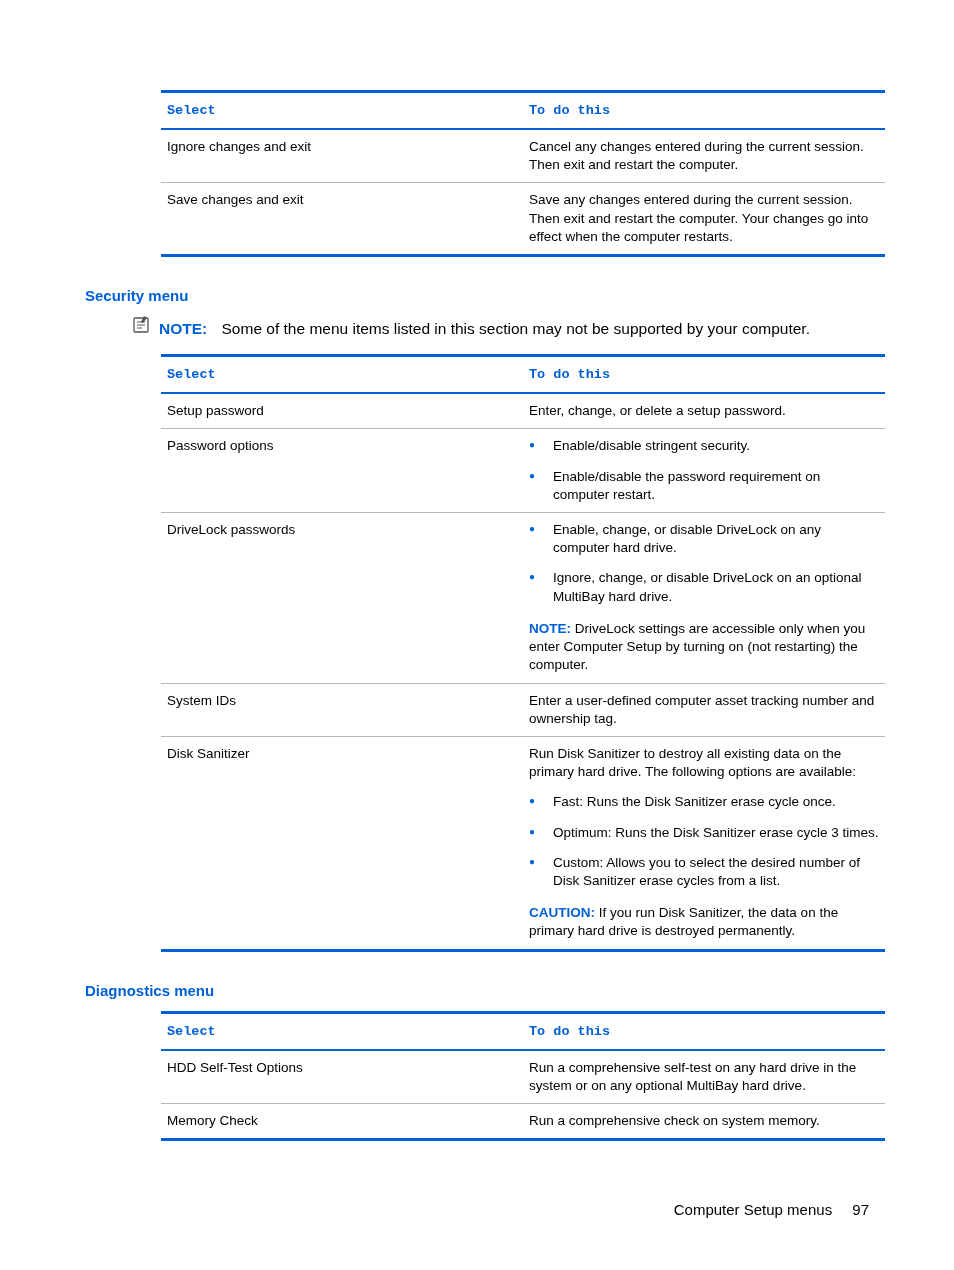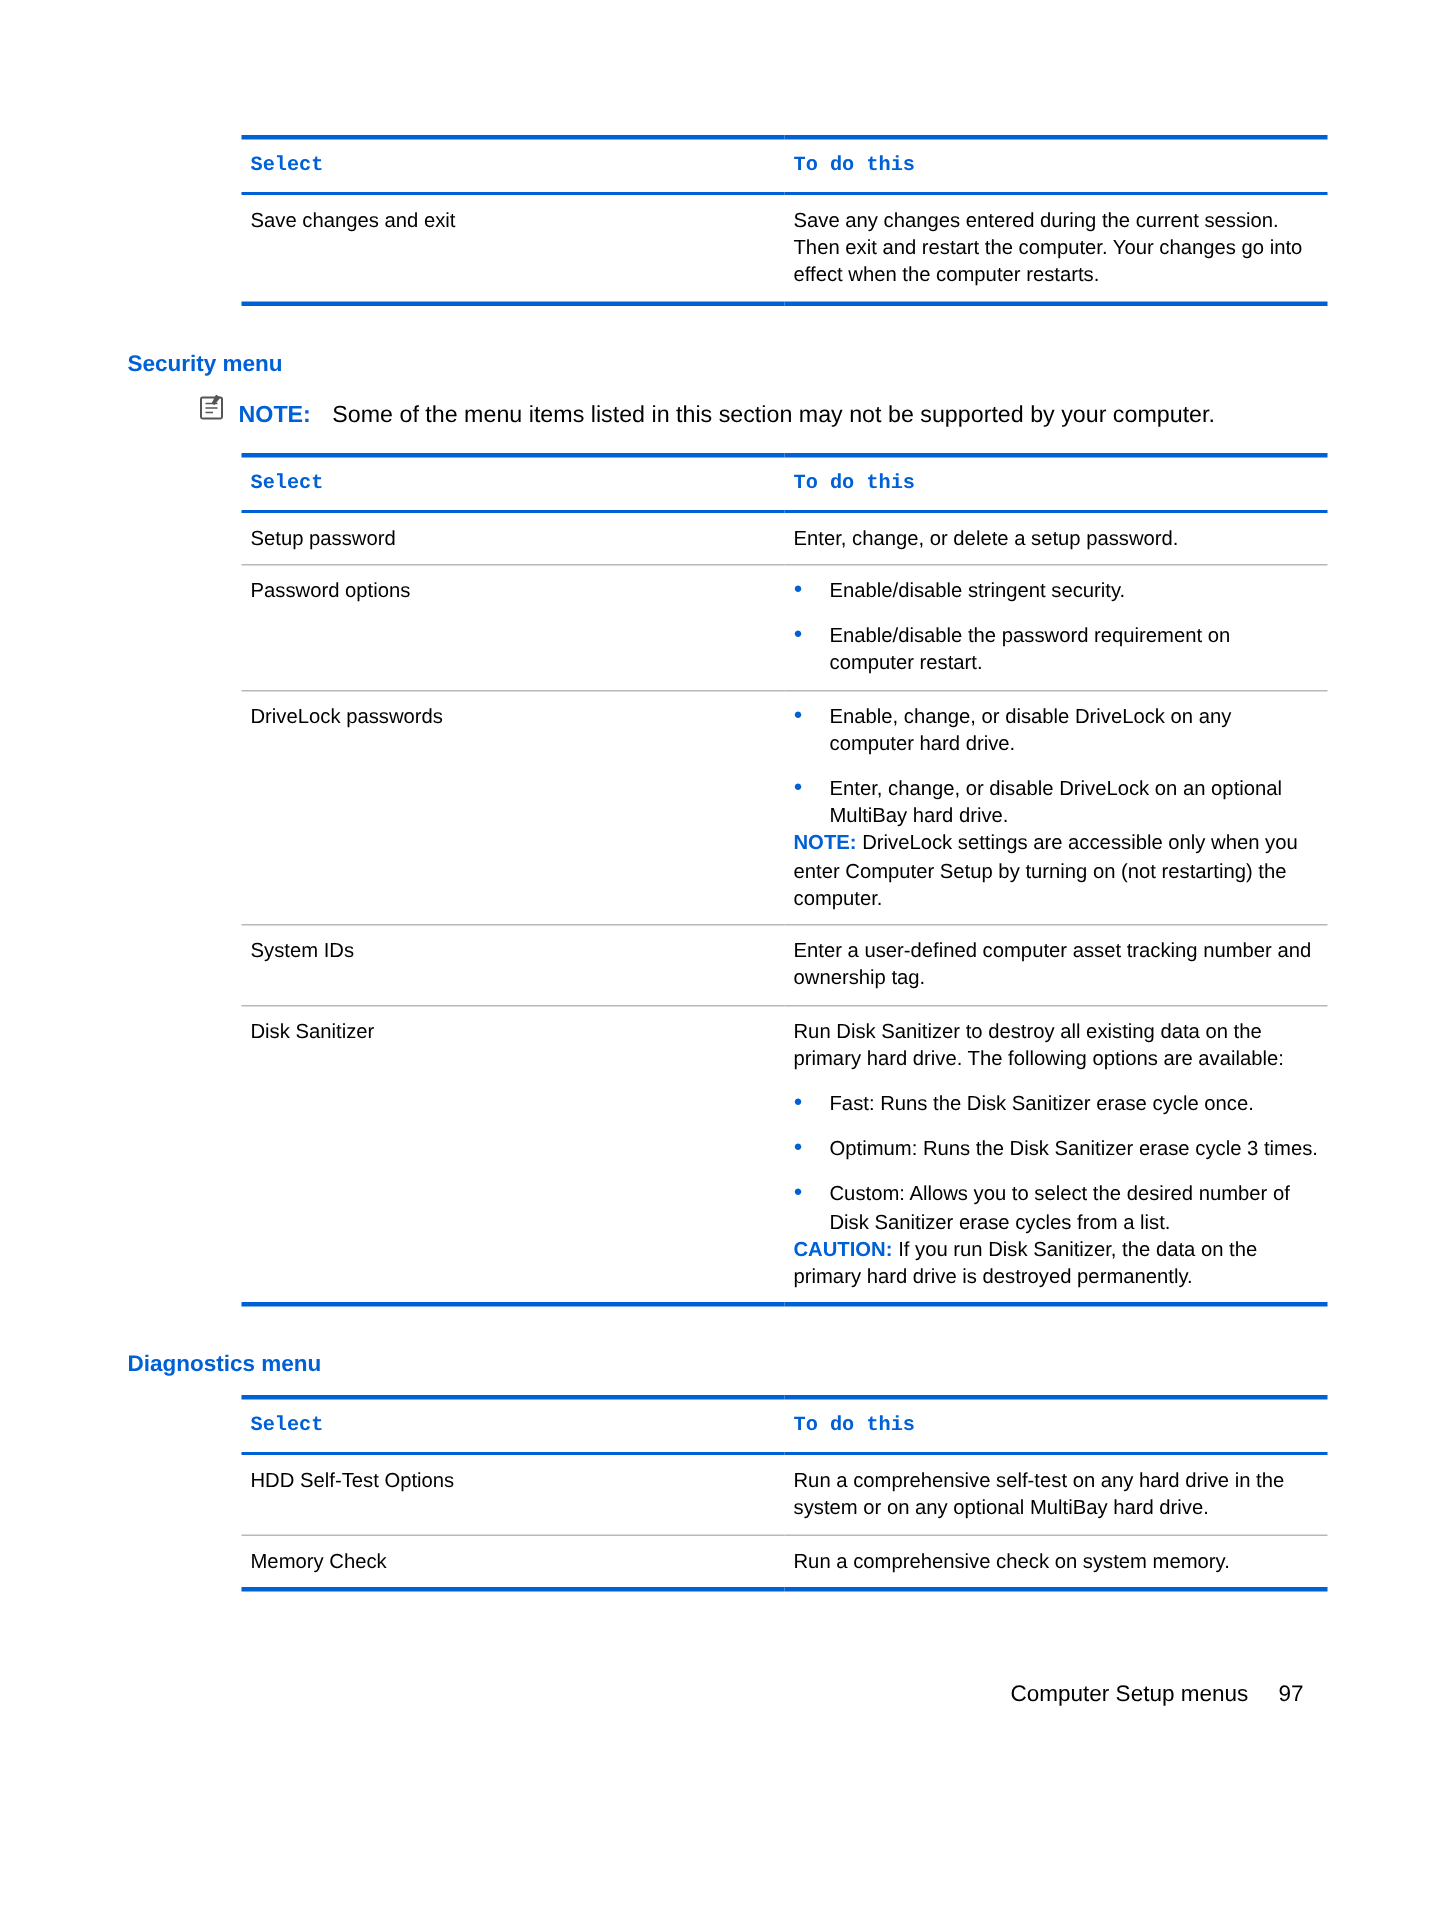--- a/index.html
+++ b/index.html
@@ -87,21 +87,21 @@
   }
   .inline-note-label {
     color: #0060d6;
     font-weight: bold;
   }
   .inline-caution-label {
     color: #0060d6;
     font-weight: bold;
   }
   .cell-para {
-    margin: 0 0 0 0;
+    margin: 14px 0 0 0;
   }
   .cell-para.first { margin-top: 0; }
   .footer {
     margin-top: 60px;
     text-align: right;
     font-size: 15px;
     padding-right: 0;
   }
   .footer .page-no {
     margin-left: 16px;
@@ -113,20 +113,24 @@
 <div class="page">
 
   <table class="setup">
     <thead>
       <tr>
         <th>Select</th>
         <th>To do this</th>
       </tr>
     </thead>
     <tbody>
+      <tr>
+        <td>Ignore changes and exit</td>
+        <td>Cancel any changes entered during the current session. Then exit and restart the computer.</td>
+      </tr>
       <tr class="lastrow">
         <td>Save changes and exit</td>
         <td>Save any changes entered during the current session. Then exit and restart the computer. Your changes go into effect when the computer restarts.</td>
       </tr>
     </tbody>
   </table>
 
   <h2 class="section-title">Security menu</h2>
 
   <div class="note-row">
@@ -164,21 +168,21 @@
             <li>Enable/disable stringent security.</li>
             <li>Enable/disable the password requirement on computer restart.</li>
           </ul>
         </td>
       </tr>
       <tr>
         <td>DriveLock passwords</td>
         <td>
           <ul class="bullets">
             <li>Enable, change, or disable DriveLock on any computer hard drive.</li>
-            <li>Enter, change, or disable DriveLock on an optional MultiBay hard drive.</li>
+            <li>Ignore, change, or disable DriveLock on an optional MultiBay hard drive.</li>
           </ul>
           <p class="cell-para">
             <span class="inline-note-label">NOTE:</span>
             <span>DriveLock settings are accessible only when you enter Computer Setup by turning on (not restarting) the computer.</span>
           </p>
         </td>
       </tr>
       <tr>
         <td>System IDs</td>
         <td>Enter a user-defined computer asset tracking number and ownership tag.</td>

